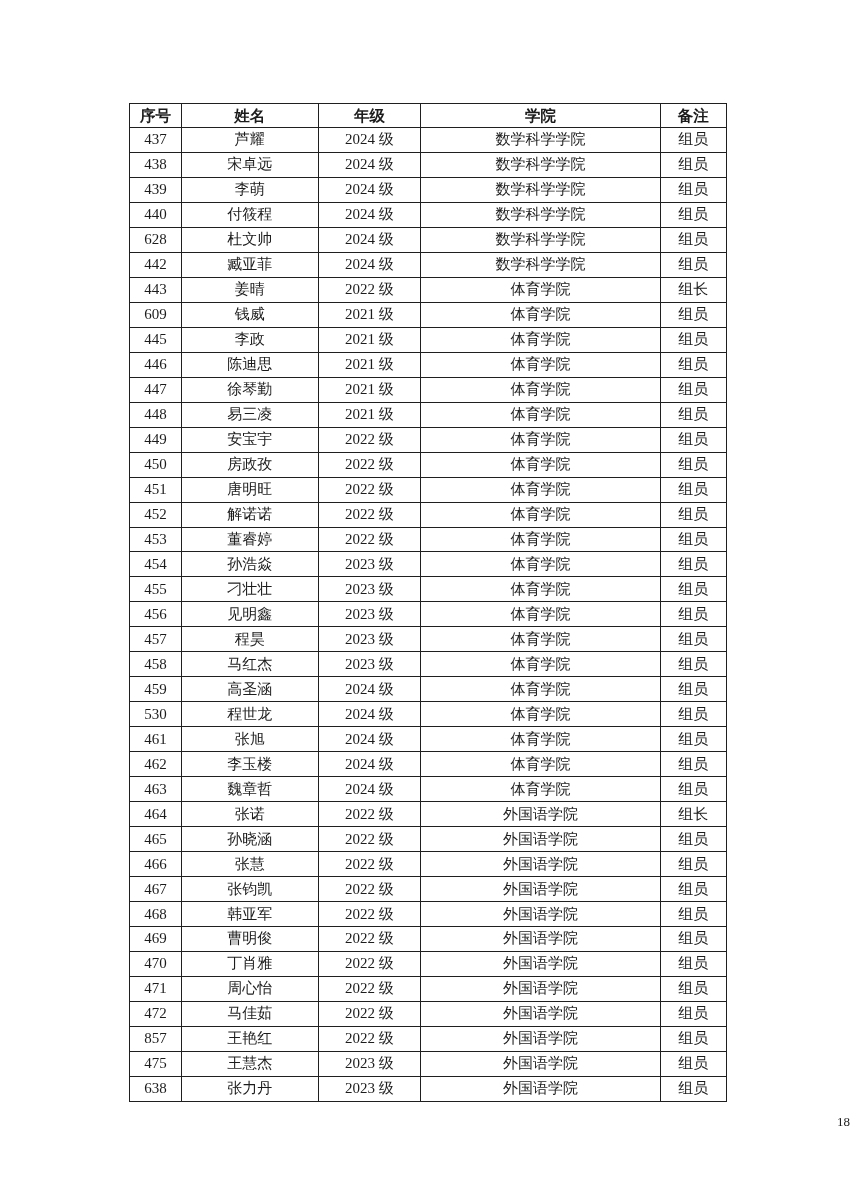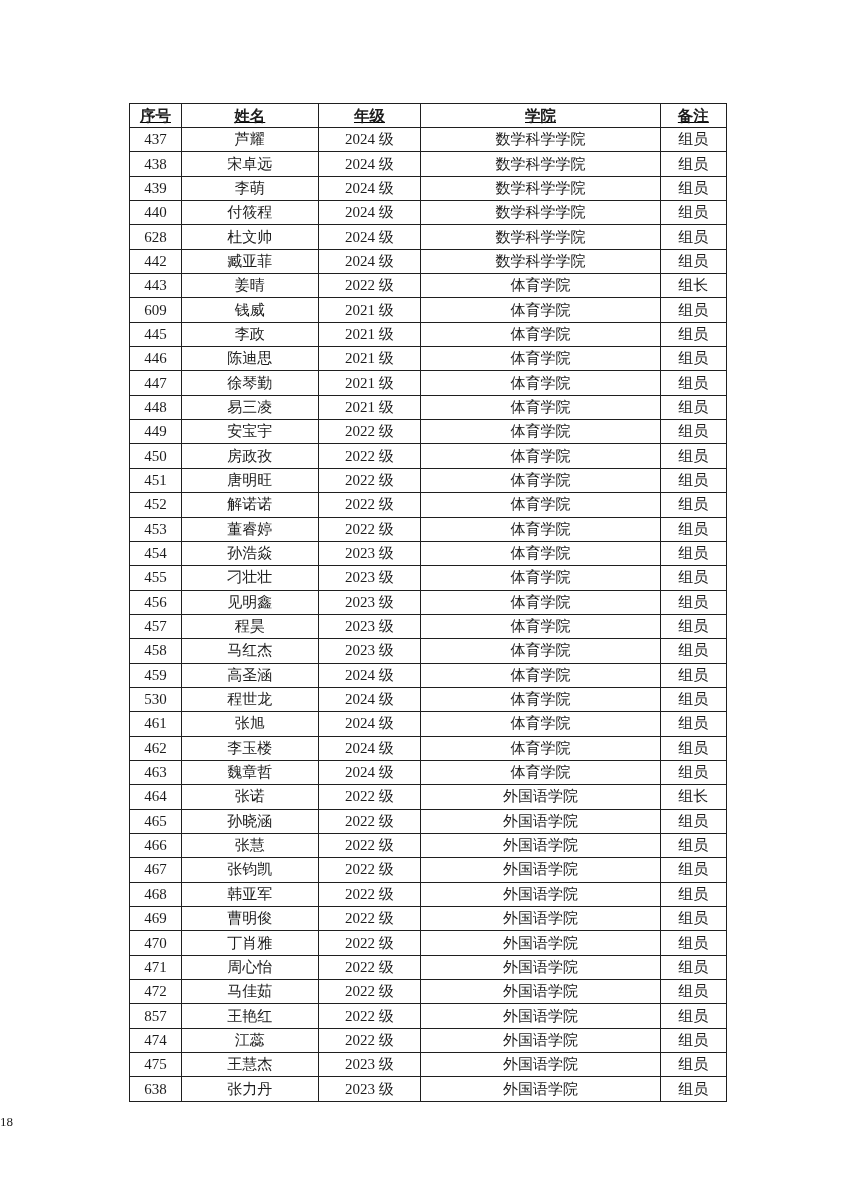--- a/index.html
+++ b/index.html
@@ -31,32 +31,31 @@
     vertical-align: middle;
     padding: 0;
     font-size: 15px;
     line-height: 1;
     color: #1c1c1c;
     white-space: nowrap;
     overflow: hidden;
   }
   table.roster thead tr {
     height: 24px;
-    text-decoration: underline;
   }
   table.roster th {
     font-weight: bold;
     font-size: 15.5px;
   }
   .page-number {
     position: absolute;
     left: 0;
     top: 1114px;
     width: 850px;
-    text-align: left;
+    text-align: right;
     font-size: 13px;
     color: #1c1c1c;
   }
 </style>
 </head>
 <body>
 
 <div class="page">
 
   <table class="roster">
@@ -330,27 +329,20 @@
           <td>组员</td>
         </tr>
         <tr>
           <td>857</td>
           <td>王艳红</td>
           <td>2022 级</td>
           <td>外国语学院</td>
           <td>组员</td>
         </tr>
         <tr>
-          <td>474</td>
-          <td>江蕊</td>
-          <td>2022 级</td>
-          <td>外国语学院</td>
-          <td>组员</td>
-        </tr>
-        <tr>
           <td>475</td>
           <td>王慧杰</td>
           <td>2023 级</td>
           <td>外国语学院</td>
           <td>组员</td>
         </tr>
         <tr>
           <td>638</td>
           <td>张力丹</td>
           <td>2023 级</td>

